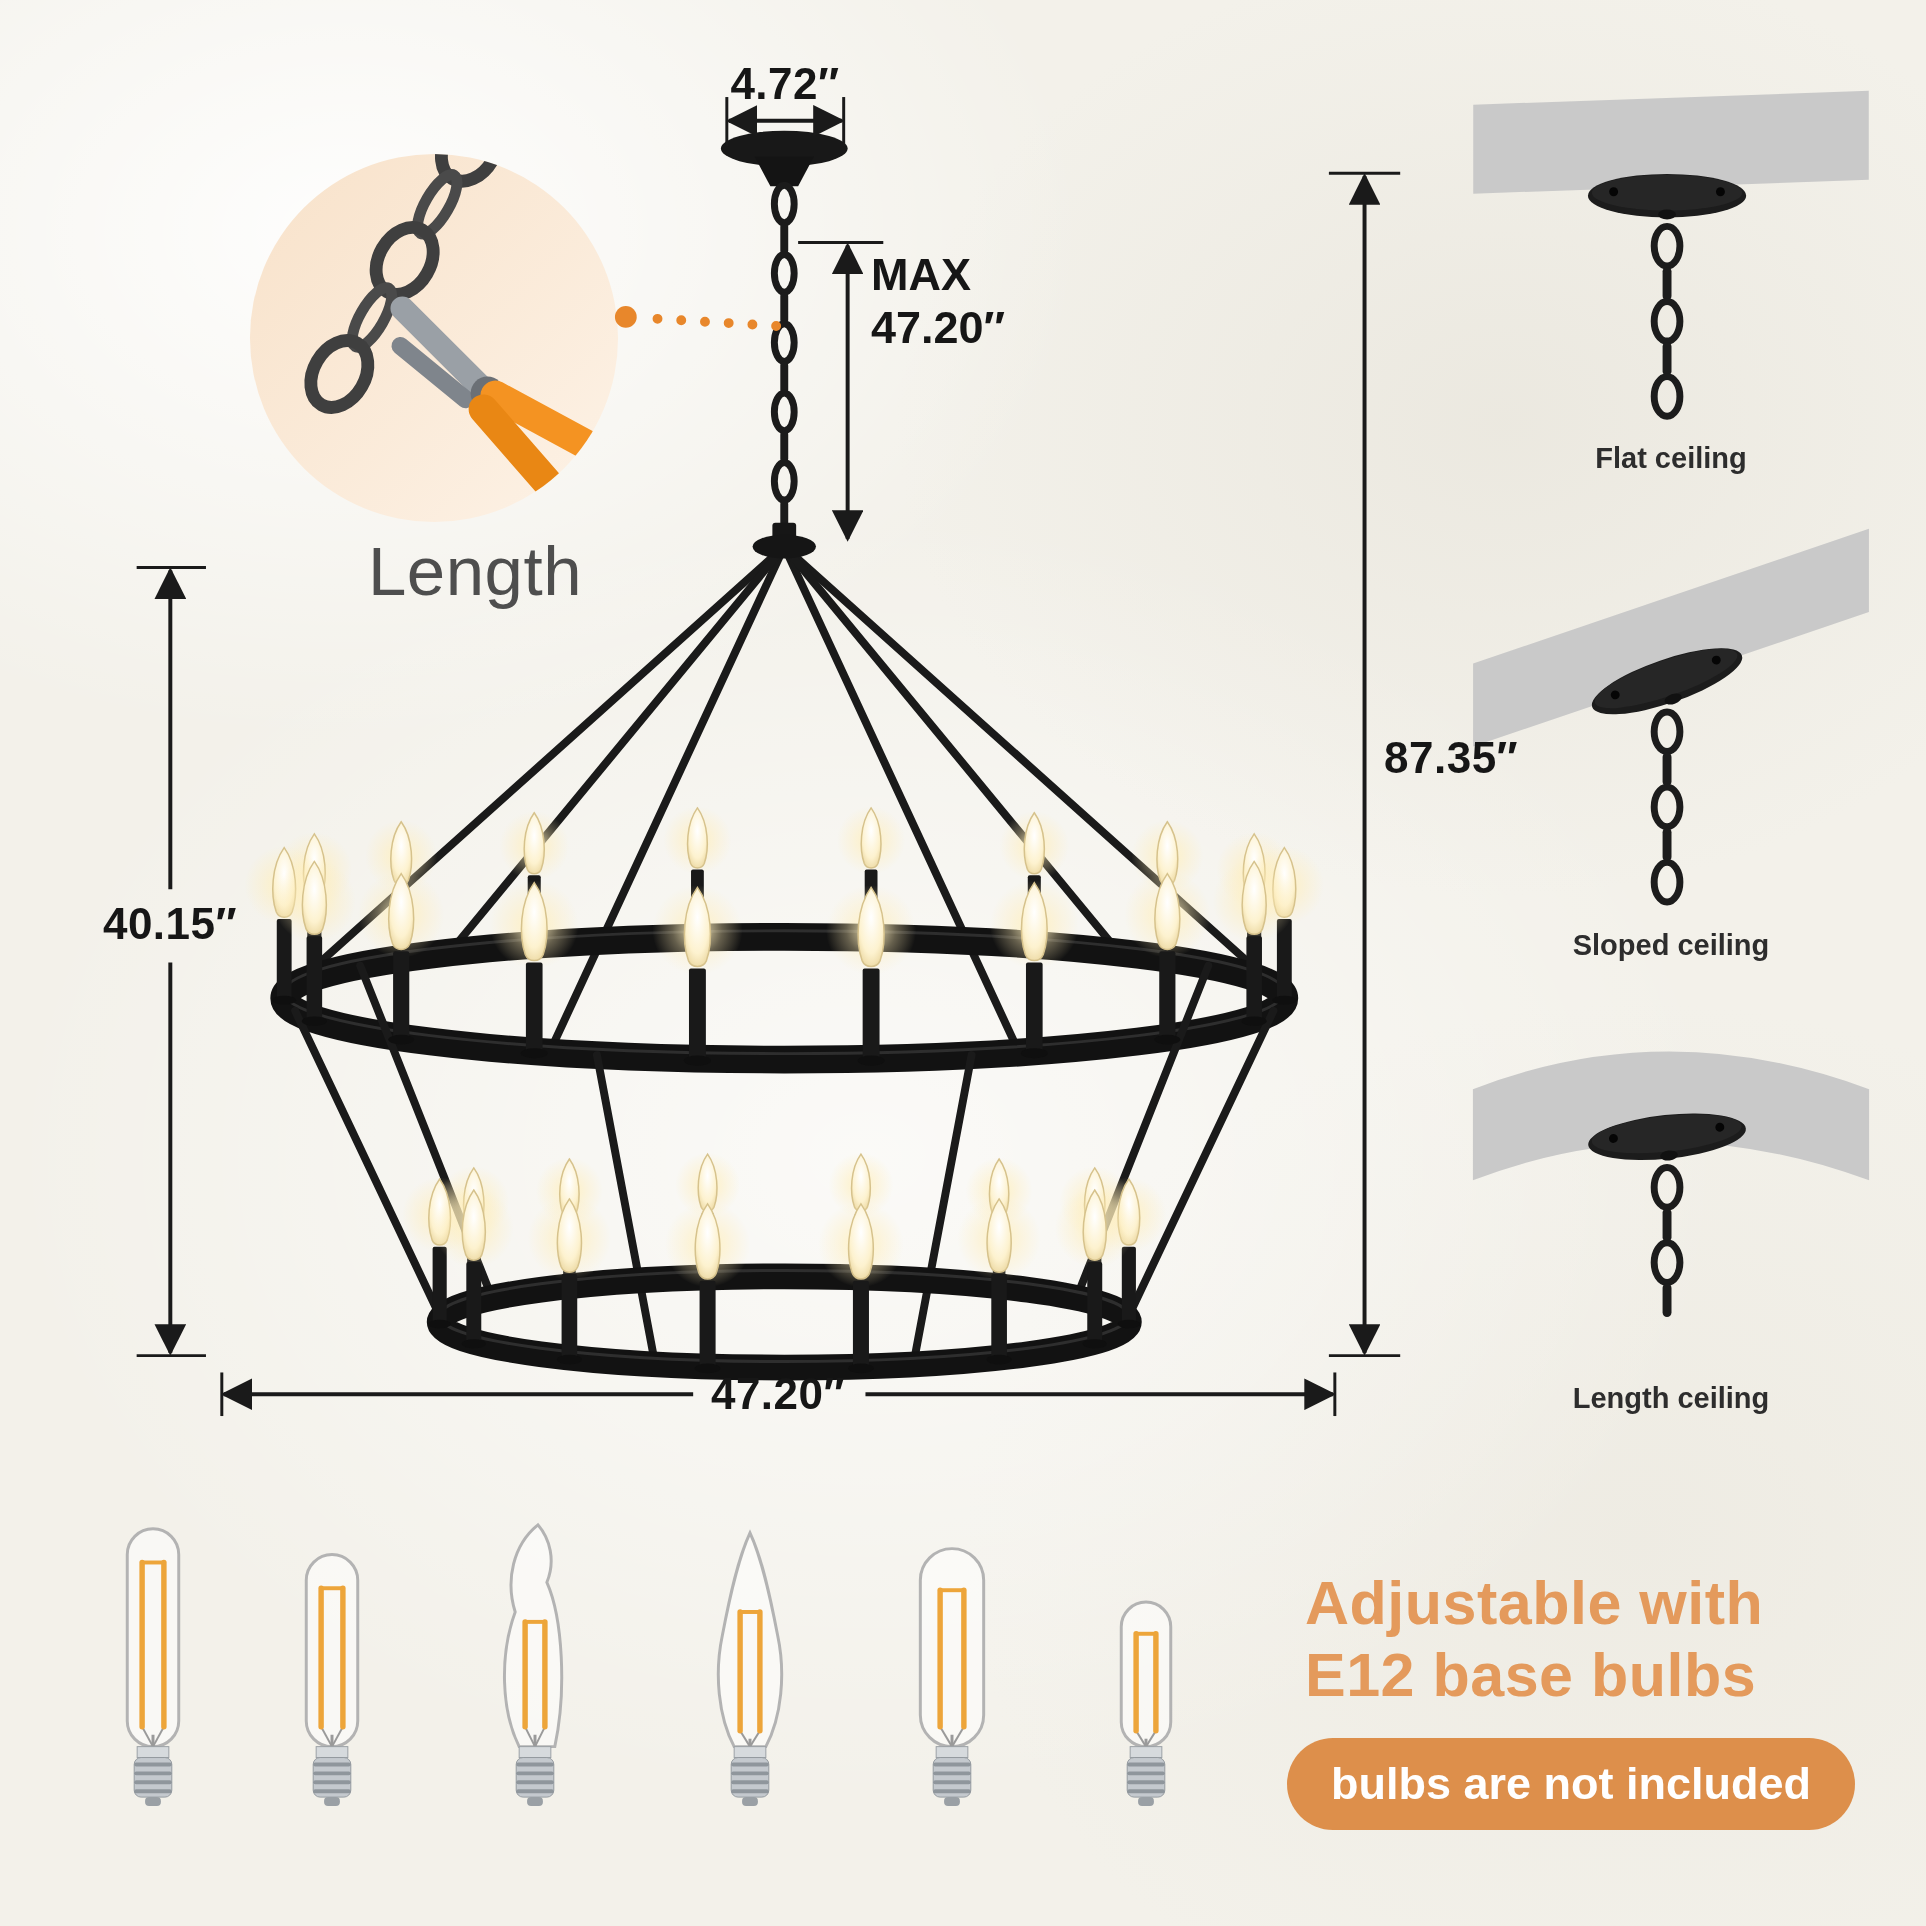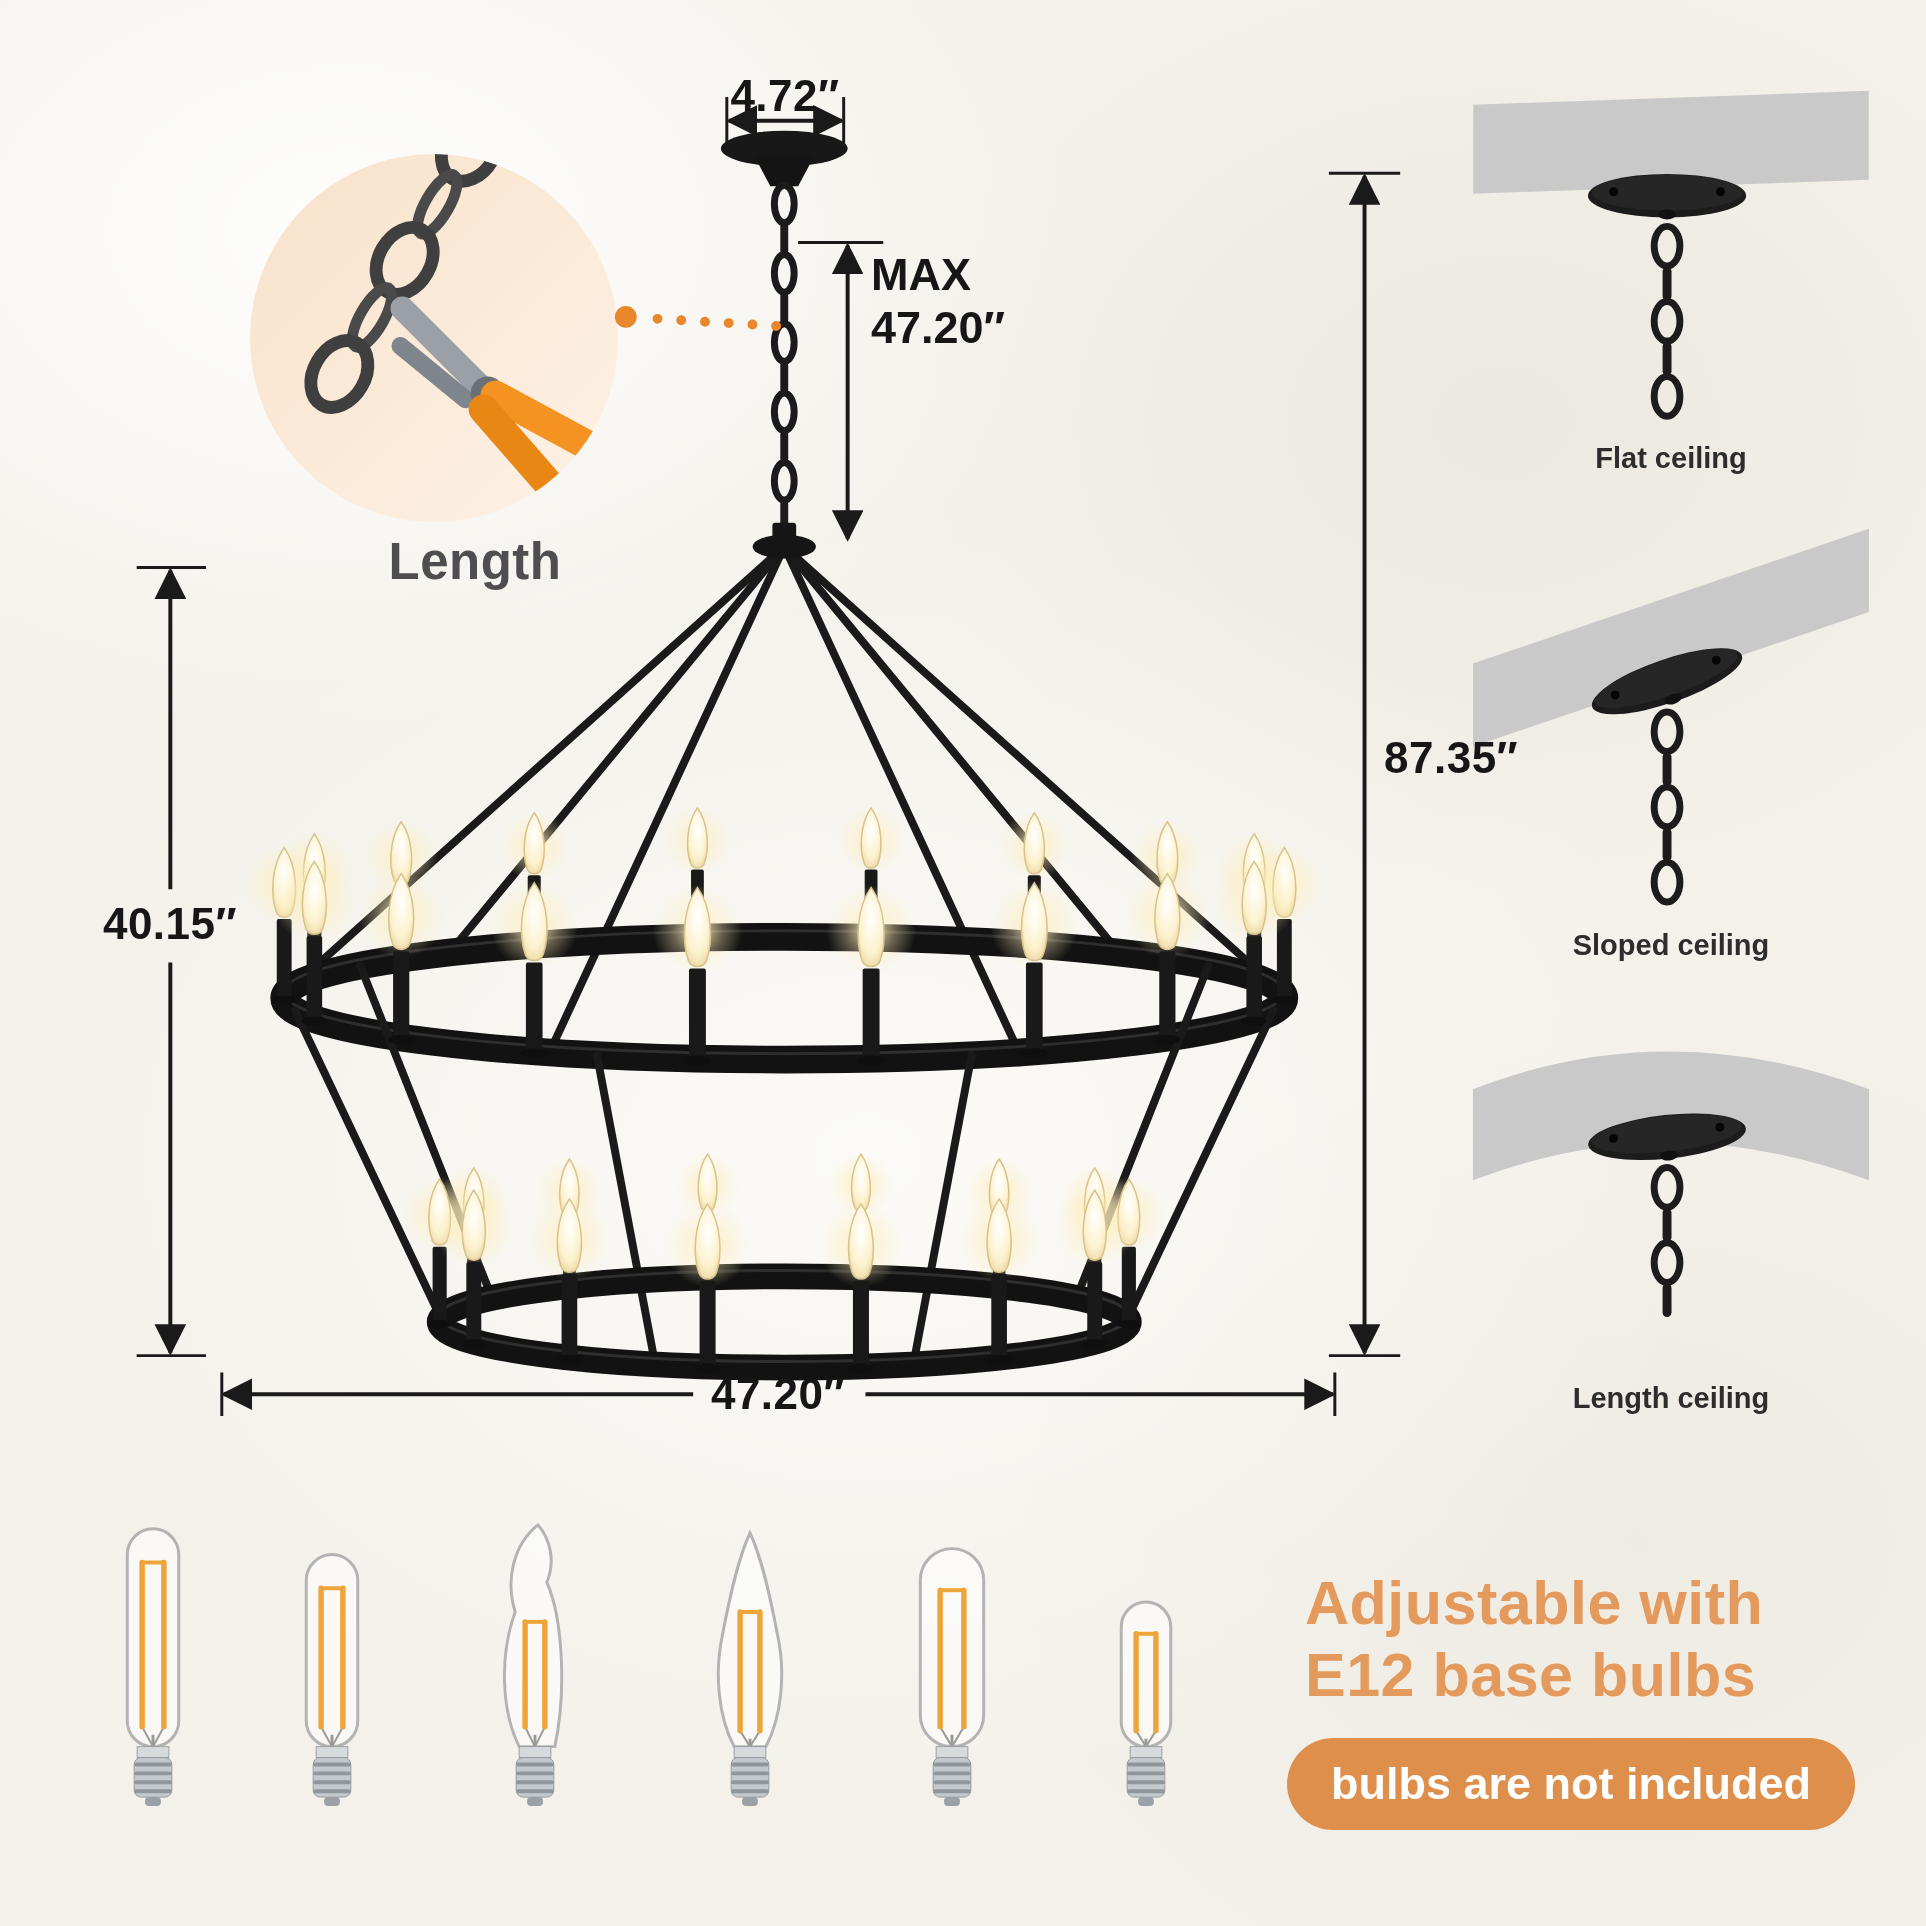--- a/index.html
+++ b/index.html
@@ -10,27 +10,27 @@
     background:
       radial-gradient(55% 38% at 18% 12%, rgba(255,255,255,.9), rgba(255,255,255,0) 70%),
       radial-gradient(45% 35% at 78% 22%, rgba(234,231,222,.85), rgba(234,231,222,0) 70%),
       radial-gradient(60% 45% at 45% 60%, rgba(255,255,255,.65), rgba(255,255,255,0) 75%),
       radial-gradient(50% 40% at 85% 80%, rgba(236,233,224,.7), rgba(236,233,224,0) 70%),
       #f3f1ea;
   }
   .abs{position:absolute}
   svg{display:block;pointer-events:none}
   .dim{position:absolute;color:#161616;font-weight:700;font-size:44px;letter-spacing:0.5px;white-space:nowrap}
-  .lbl-canopy{left:785px;top:71px;transform:translateX(-50%)}
+  .lbl-canopy{left:785px;top:59px;transform:translateX(-50%)}
   .maxbox{position:absolute;left:871px;top:248px;color:#161616;font-weight:700;font-size:45px;line-height:1.18}
   .lbl-fix-h{left:170px;top:924px;transform:translate(-50%,-50%)}
   .lbl-total-h{left:1384px;top:733px}
   .lbl-fix-w{left:778px;top:1394px;transform:translate(-50%,-50%)}
   .length-adj{position:absolute;left:475px;top:533px;transform:translateX(-50%);
-    font-size:51px;font-weight:700;color:#4e4e4e;line-height:1.12;letter-spacing:0.5px}
+    font-size:69px;font-weight:400;color:#4e4e4e;line-height:1.12;letter-spacing:0.5px}
   .mlabel{position:absolute;left:1671px;transform:translateX(-50%);font-size:29px;font-weight:600;color:#2d2d2d;white-space:nowrap}
   .compat{position:absolute;left:1305px;top:1568px;font-size:61px;font-weight:800;color:#e49a5c;line-height:1.18;letter-spacing:0.5px}
   .badge{position:absolute;left:1287px;top:1738px;background:#dd8f4b;color:#ffffff;
     font-size:45px;font-weight:700;padding:20px 44px;border-radius:51px;white-space:nowrap}
 </style>
 </head>
 <body>
 
 <div class="canvas">
 

